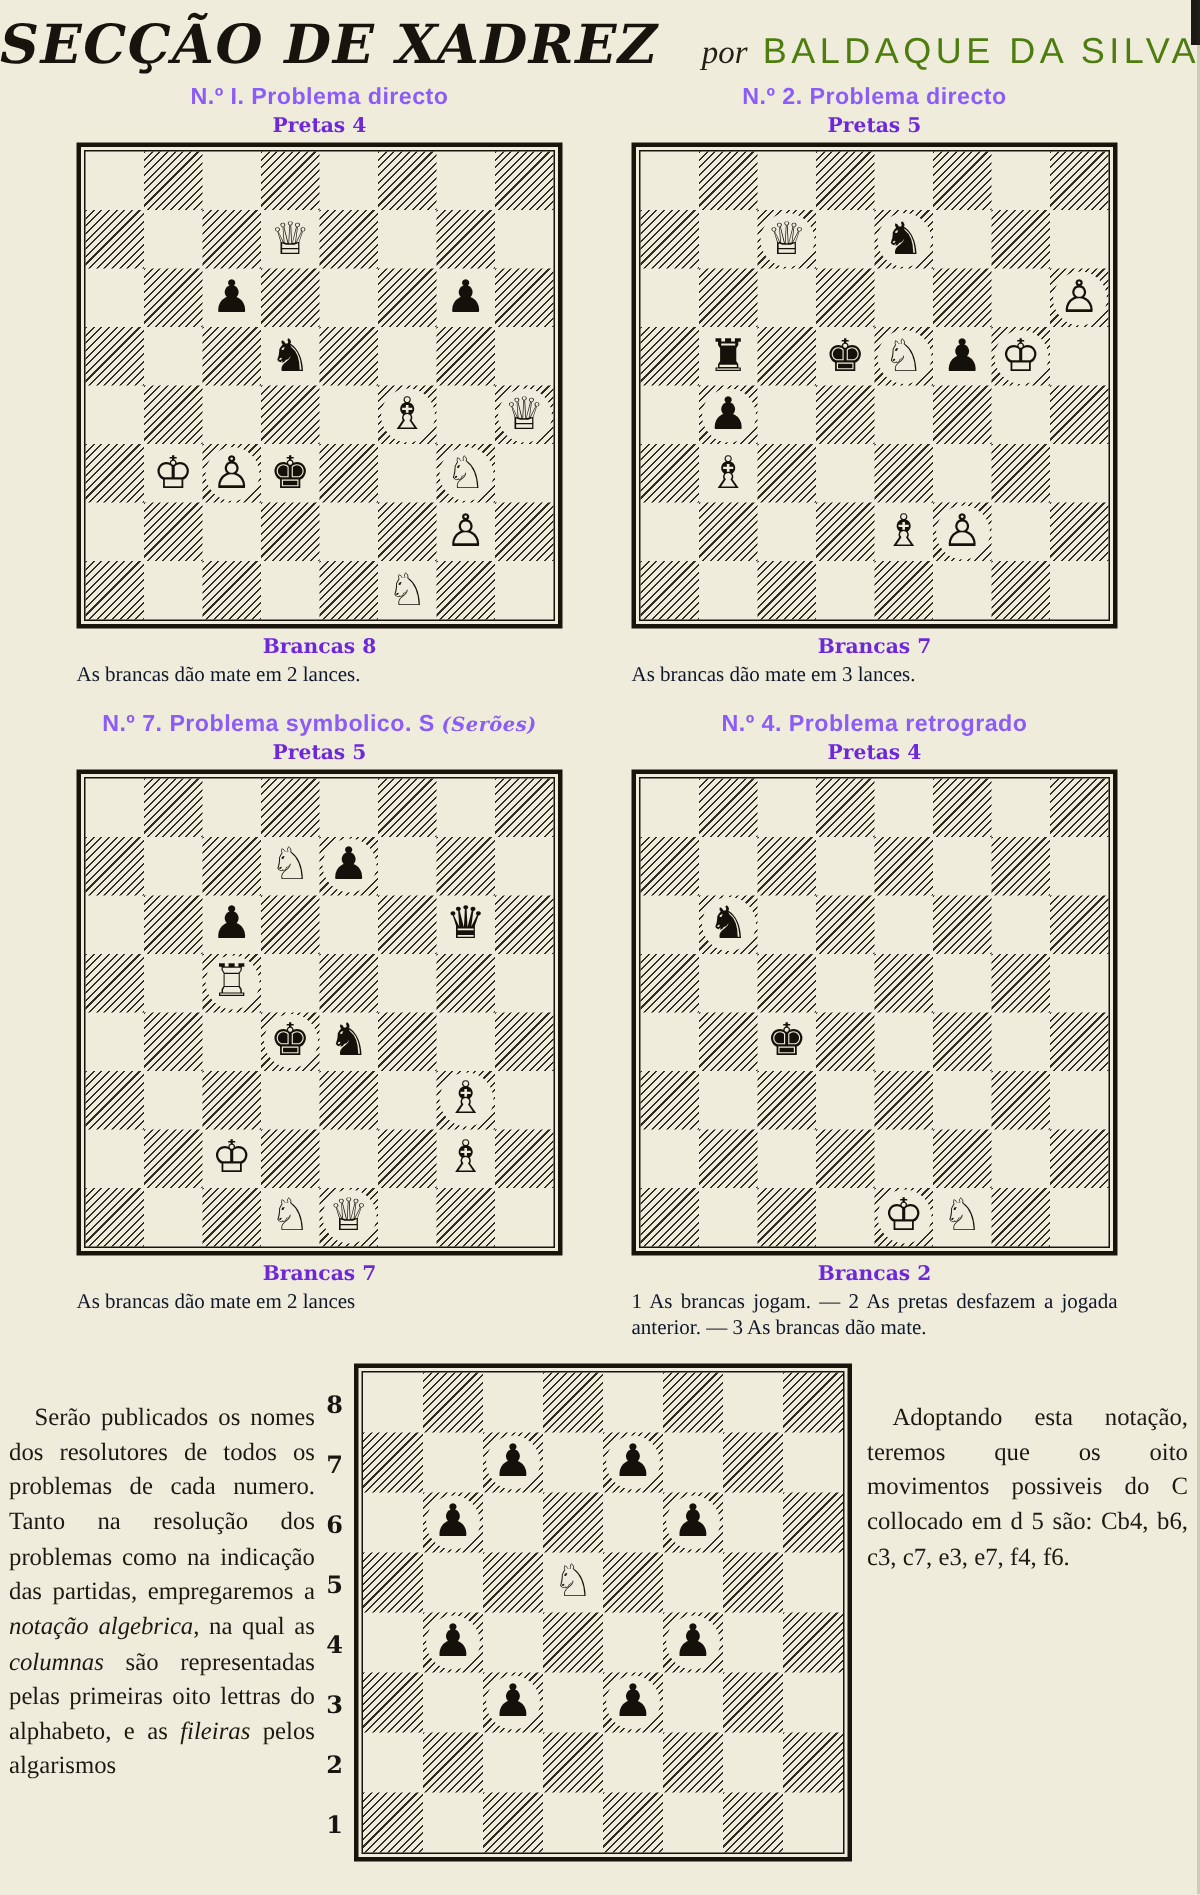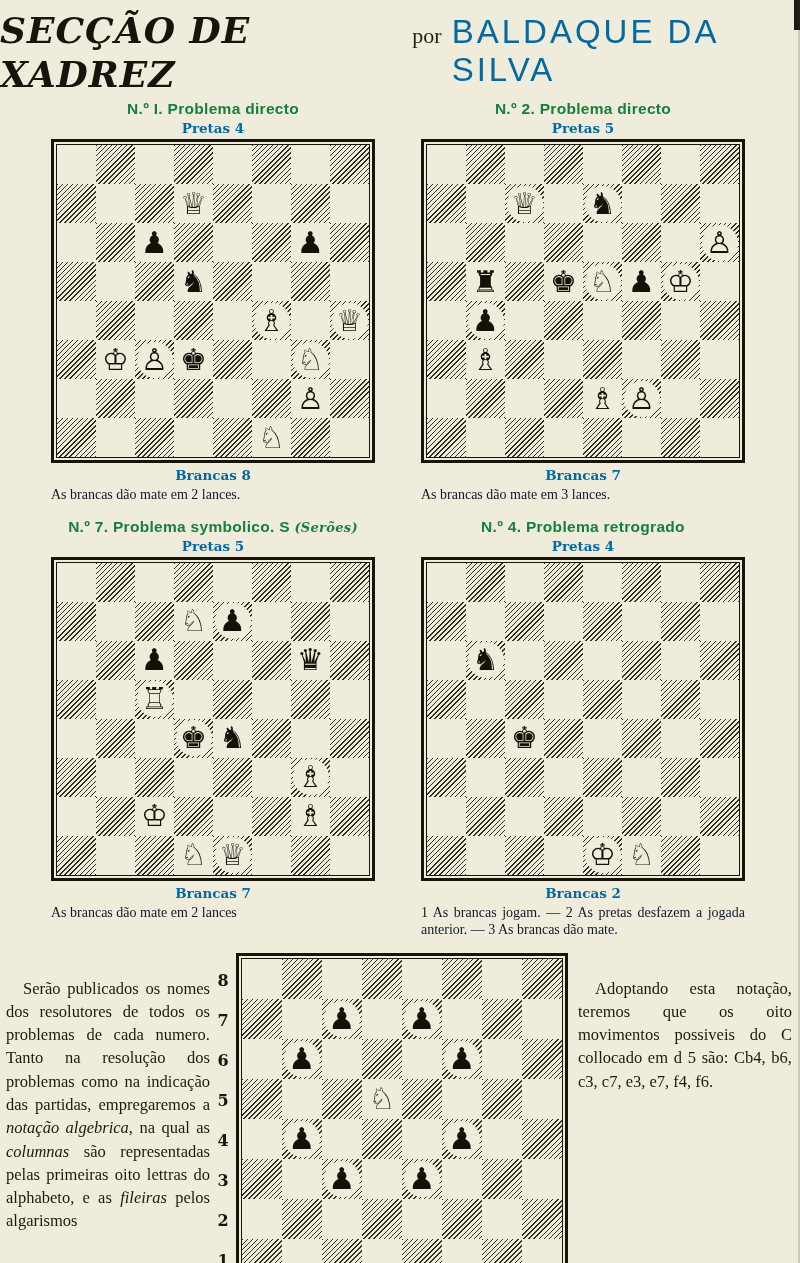--- a/index.html
+++ b/index.html
@@ -12,37 +12,37 @@
   .page-edge-mark{position:absolute;top:0;right:0;width:6px;height:30px;background:#1c1a15;}
   .faint-edge{position:absolute;top:0;right:0;width:2px;height:100%;background:rgba(60,55,40,.18);}
 
   
   .title-row{display:flex;align-items:baseline;justify-content:space-between;gap:8px;padding-top:8px;}
   .main-title{
     font-family:"DejaVu Serif",serif;font-style:italic;font-weight:bold;
     font-size:36px;letter-spacing:1px;line-height:44px;color:#17140d;
   }
   .byline{display:flex;align-items:baseline;gap:10px;}
-  .byline-por{font-size:22px;color:#241f14;}
-  .byline-name{font-family:"Liberation Sans",sans-serif;font-size:33px;letter-spacing:3px;color:#0369a1;}
+  .byline-por{font-size:22px;color:#241f14;font-style:italic;}
+  .byline-name{font-family:"Liberation Sans",sans-serif;font-size:24px;letter-spacing:3px;color:#4d7c0f;}
 
   
   .problems-grid{
     display:grid;grid-template-columns:350px 350px;justify-content:space-between;
     padding:0 42px 0 38px;row-gap:10px;margin-top:0;
   }
   .problem{display:flex;flex-direction:column;align-items:center;}
   .prob-heading{
     font-family:"Liberation Sans",sans-serif;font-weight:bold;font-size:15.5px;
-    margin:4px 0 1px;text-align:center;color:#15803d;letter-spacing:.3px;
+    margin:4px 0 1px;text-align:center;color:#8b5cf6;letter-spacing:.3px;
   }
   .heading-suffix{font-family:"DejaVu Serif",serif;font-style:italic;font-weight:bold;font-size:13px;}
   .side-label{
     font-family:"DejaVu Serif",serif;font-weight:bold;font-size:13.5px;
-    margin:1px 0 3px;color:#0369a1;
+    margin:1px 0 3px;color:#6d28d9;
   }
   .side-label.bottom{margin:4px 0 1px;}
   .caption{font-size:14px;line-height:17.5px;width:324px;margin-top:2px;color:#0f172a;}
   .caption.justify{text-align:justify;}
 
   
   .board-frame{border:3px solid #18140c;padding:2px;background:#f0ecdc;box-sizing:content-box;}
   .board{border:1px solid #18140c;display:grid;}
   .board.c39{grid-template-columns:repeat(8,39px);grid-auto-rows:39px;}
   .board.c40{grid-template-columns:repeat(8,40px);grid-auto-rows:40px;}

